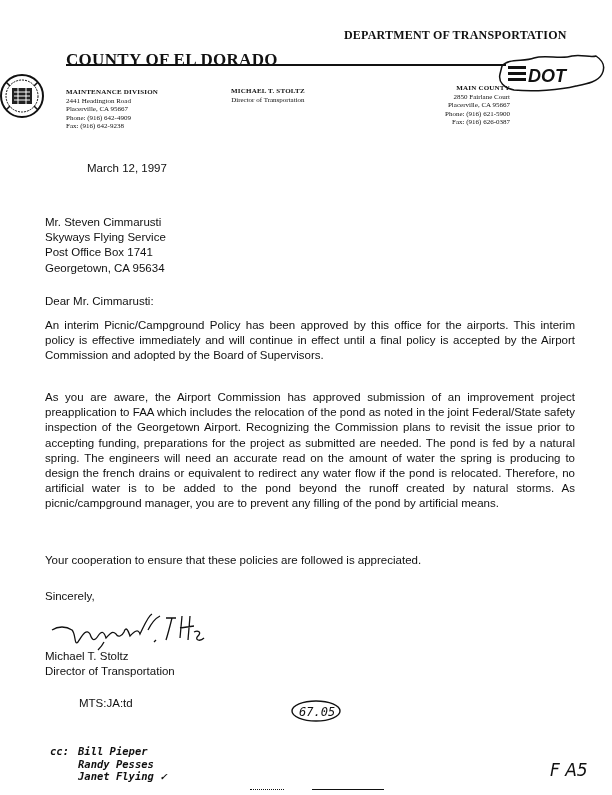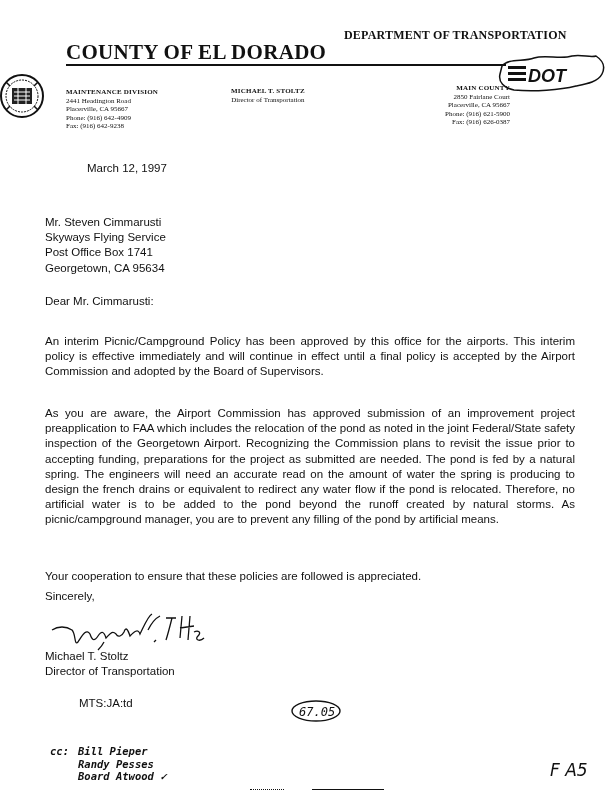--- a/index.html
+++ b/index.html
@@ -1,34 +1,34 @@
 <!DOCTYPE html>
 <html><head>
   <meta charset="utf-8">
   <style>
     html, body { margin: 0; padding: 0; background: #ffffff; }
     body { width: 612px; height: 795px; position: relative; overflow: hidden; color: #111; }
     .abs { position: absolute; }
     .serif { font-family: "Liberation Serif", "DejaVu Serif", serif; }
     .sans { font-family: "Liberation Sans", "DejaVu Sans", sans-serif; }
-    .county-title { left: 66px; top: 40px; font-size: 21px; font-weight: bold; letter-spacing: 0.3px; white-space: nowrap; }
+    .county-title { left: 66px; top: 50px; font-size: 17px; font-weight: bold; letter-spacing: 0.3px; white-space: nowrap; }
     .dept-title { left: 344px; top: 28px; font-size: 12px; font-weight: bold; letter-spacing: 0.2px; white-space: nowrap; text-align: center; }
     .rule { left: 66px; top: 64px; width: 440px; height: 2px; background: #111; }
     .addr { font-size: 7px; line-height: 8.6px; white-space: nowrap; }
     .addr .hd { font-weight: bold; letter-spacing: 0.2px; font-family: Liberation Serif, serif; }
     .maint { left: 66px; top: 88px; }
     .director { left: 231px; top: 87px; text-align: center; }
     .main-office { left: 400px; top: 84px; text-align: right; width: 110px; }
     .seal { left: 0px; top: 62px; width: 52px; height: 68px; }
     .dot-logo { left: 494px; top: 54px; width: 116px; height: 40px; }
     .body-text { font-size: 11.5px; line-height: 15.2px; color: #111; }
     .date { left: 45px; top: 161px; padding-left: 42px; }
     .recipient { left: 45px; top: 215px; }
     .salutation { left: 45px; top: 294px; }
-    .para { left: 45px; width: 530px; text-align: justify; margin-top: 16px; }
+    .para { left: 45px; width: 530px; text-align: justify; }
     .p1 { top: 318px; }
     .p2 { top: 390px; }
     .p3 { top: 553px; }
     .closing { left: 45px; top: 589px; }
     .signature { left: 48px; top: 612px; width: 200px; height: 40px; }
     .sig-name { left: 45px; top: 649px; }
     .initials { left: 45px; top: 696px; padding-left: 34px; }
     .circled-note { left: 290px; top: 698px; width: 52px; height: 26px; }
     .cc { left: 50px; top: 745px; font-family: "DejaVu Sans Mono", "Liberation Mono", monospace; font-style: italic; font-size: 10.5px; line-height: 12.5px; font-weight: bold; }
     .cc-label { display: inline-block; width: 28px; }
@@ -119,21 +119,21 @@
 <div class="abs circled-note">
   <svg width="52" height="26" viewBox="0 0 52 26">
     <ellipse cx="26" cy="13" rx="24" ry="10" fill="none" stroke="#111" stroke-width="1.4"></ellipse>
     <text x="9" y="18" font-family="DejaVu Sans Mono, monospace" font-style="italic" font-size="12" fill="#111">67.05</text>
   </svg>
 </div>
 
 <div class="abs cc">
   <span class="cc-label">cc:</span><span class="cc-name first">Bill Pieper</span>
   <span class="cc-name">Randy Pesses</span>
-  <span class="cc-name"><span>Board Atwood</span> <span>✓</span></span>
+  <span class="cc-name"><span>Janet Flying</span> <span>✓</span></span>
 </div>
 
 <div class="abs fa-note">
   <svg width="50" height="30" viewBox="0 0 50 30">
     <text x="2" y="24" font-family="DejaVu Sans, sans-serif" font-style="italic" font-size="17" fill="#111">F A5</text>
   </svg>
 </div>
 
 <div class="abs bottom-dots"></div>
 <div class="abs bottom-line"></div>

